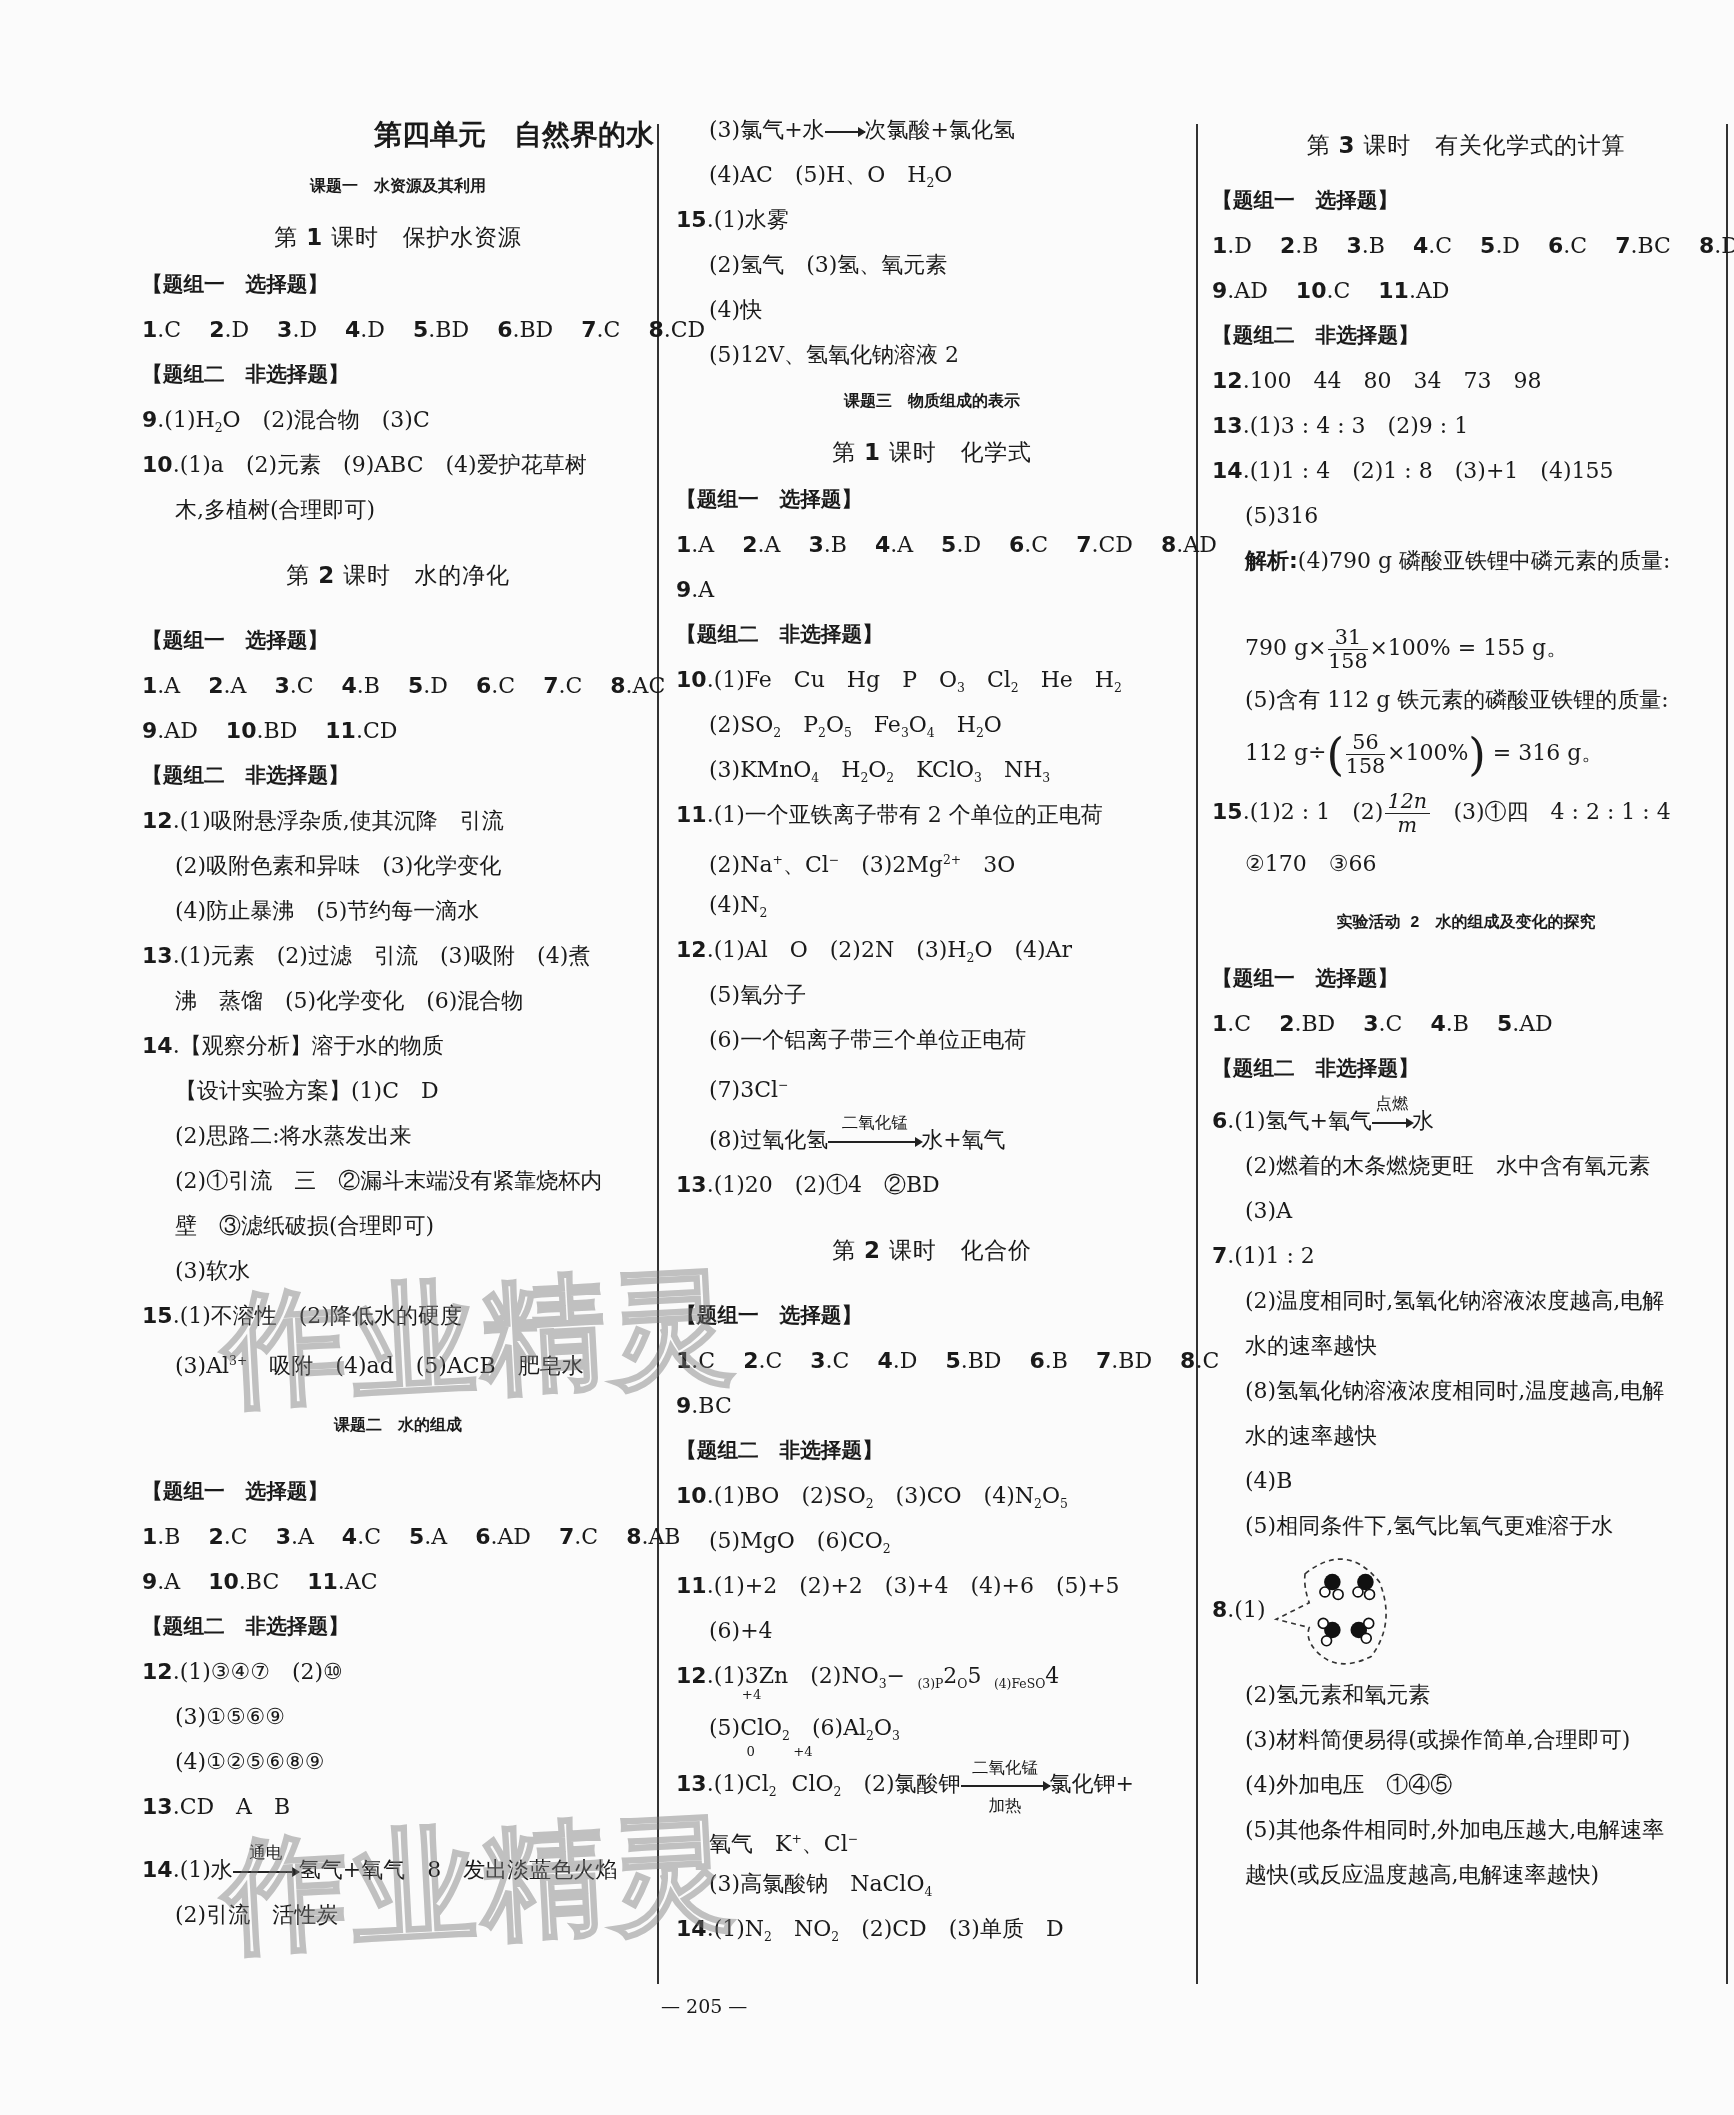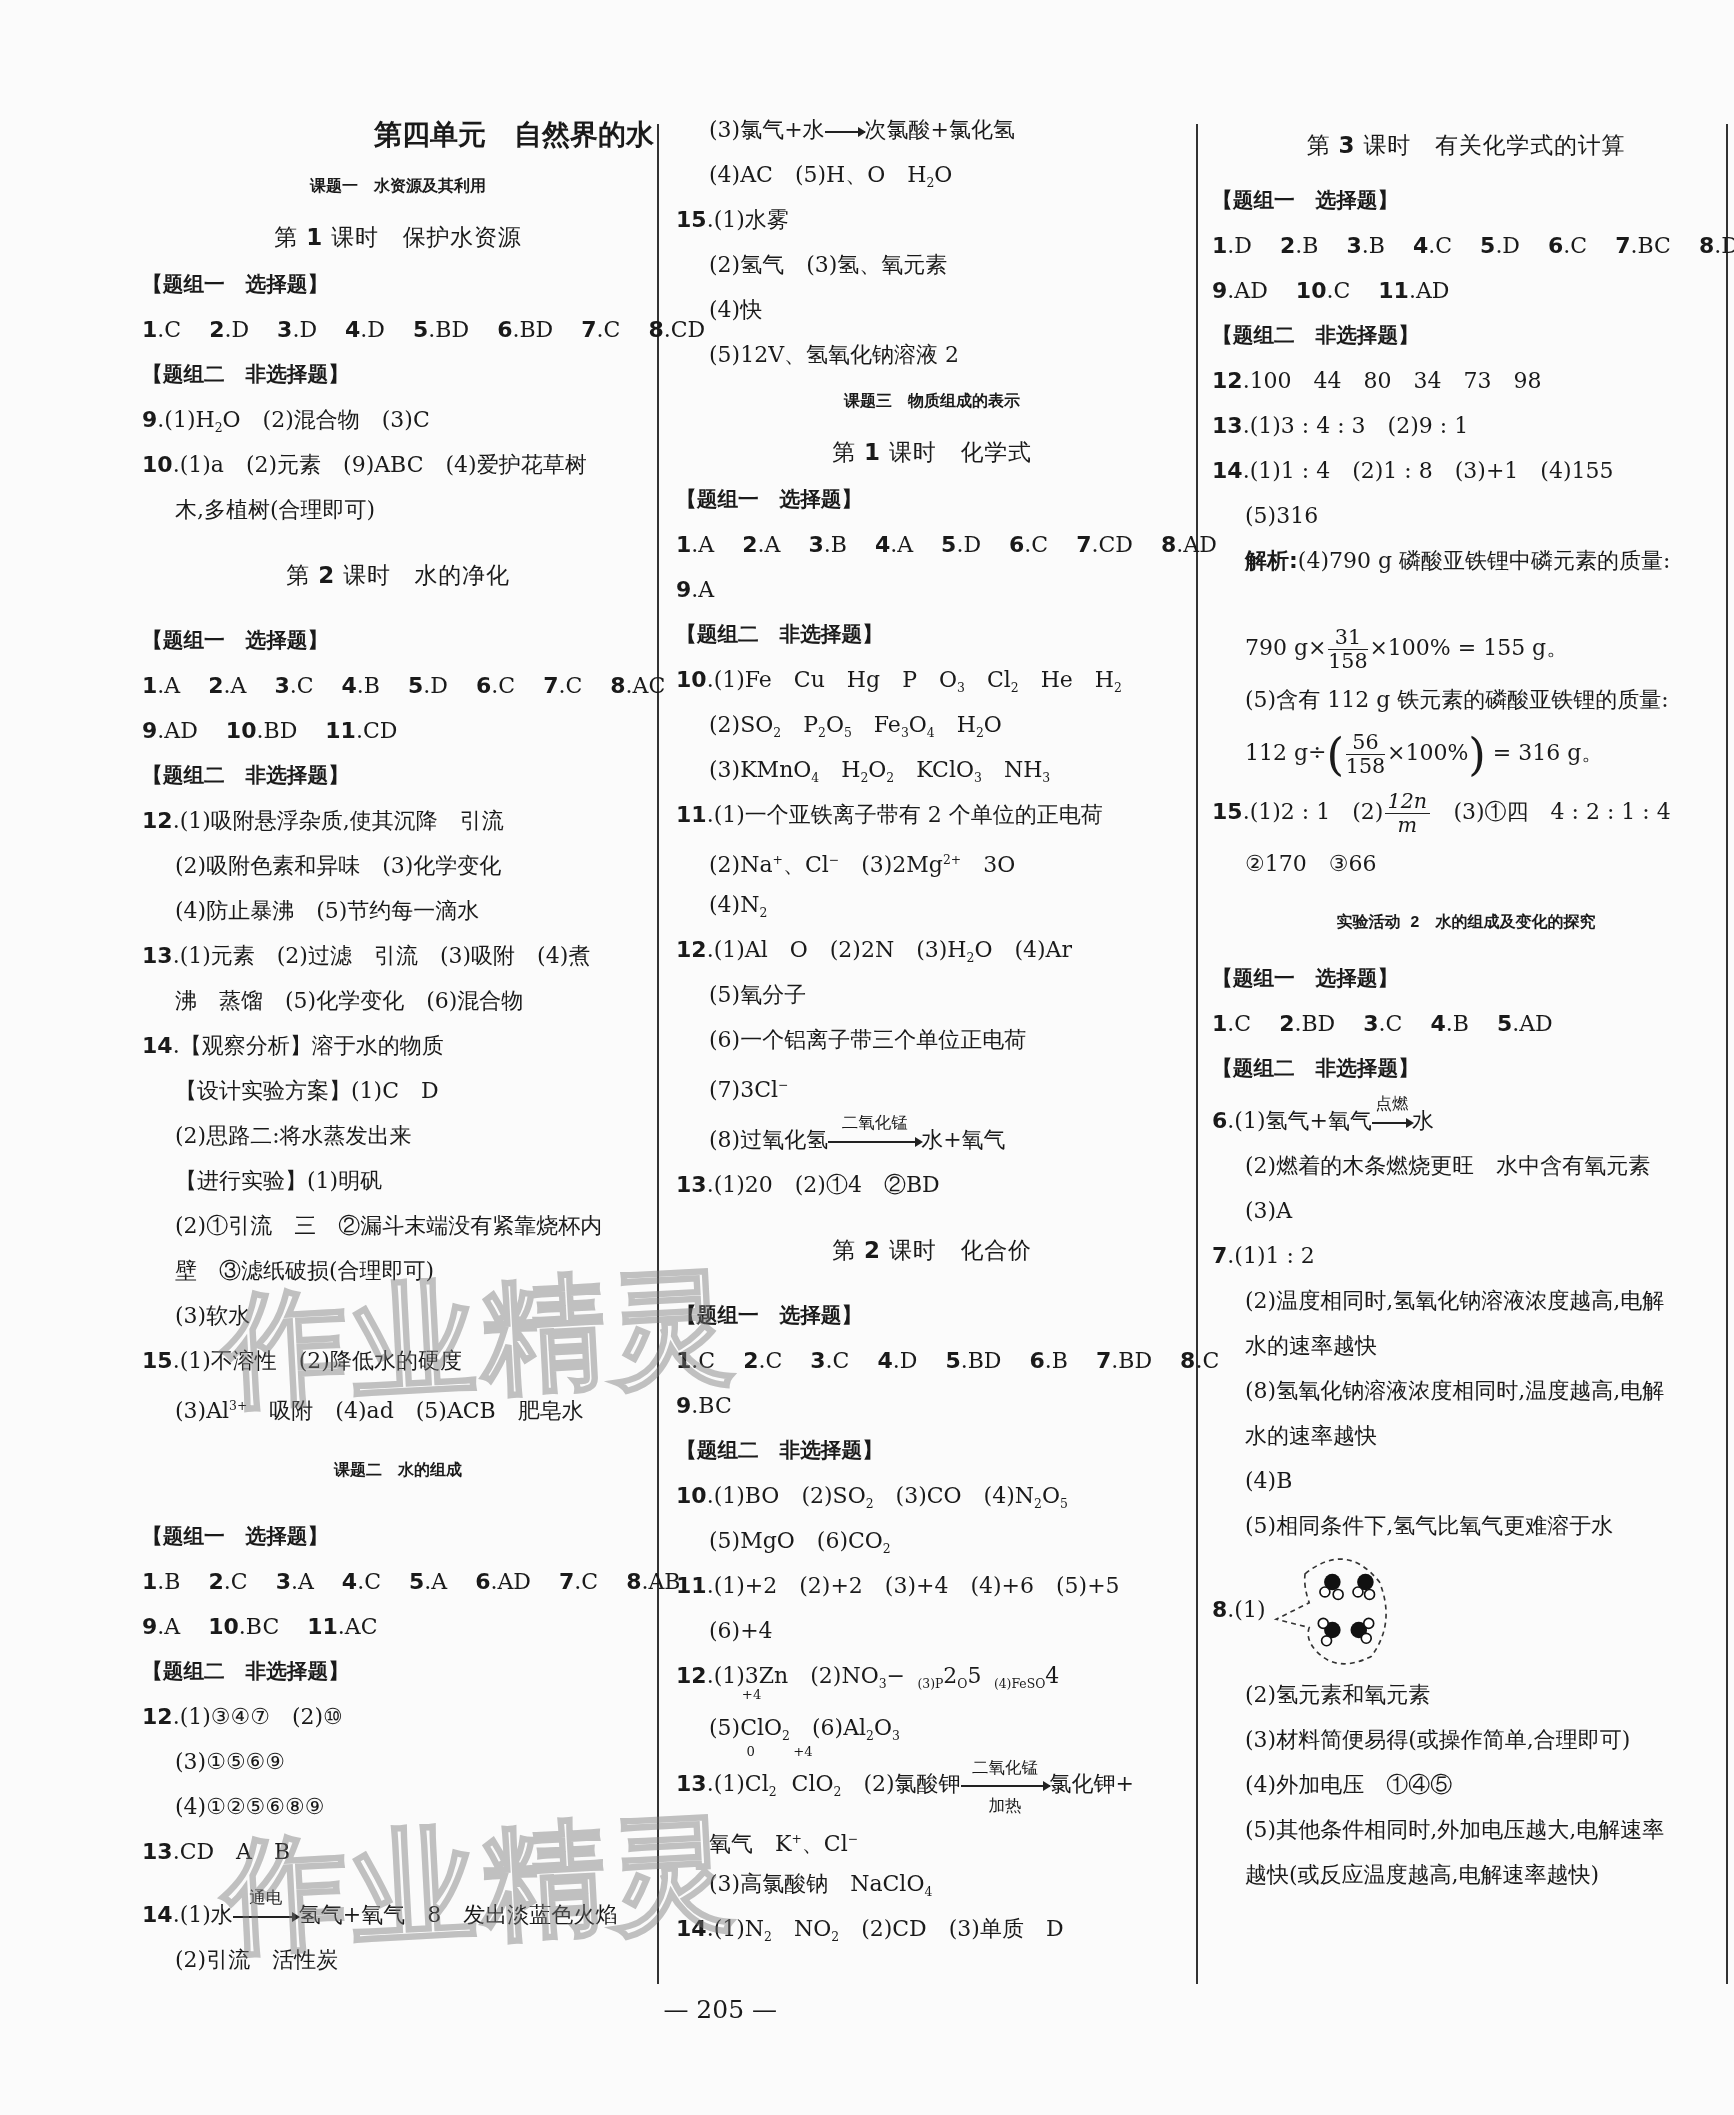--- a/index.html
+++ b/index.html
@@ -26,21 +26,21 @@
   .arrow .cond{position:absolute;left:0;right:0;top:-25px;font-size:16.5px;line-height:18px;}
   .arrow .cond2{position:absolute;left:0;right:0;top:13.2px;font-size:16.5px;line-height:18px;}
   .arrow .shaft{display:block;height:1.7px;background:#222;margin-top:1.7px;position:relative;}
   .arrow .shaft:after{content:"";position:absolute;right:-1.7px;top:-4.1px;border-left:8.3px solid #222;border-top:5px solid transparent;border-bottom:5px solid transparent;}
   .frac{display:inline-block;vertical-align:middle;text-align:center;line-height:23px;font-size:20.7px;margin:0 1.7px;}
   .frac .num{display:block;border-bottom:1.7px solid #222;padding:0 2.5px;}
   .frac .den{display:block;}
   .bigparen{font-size:45px;vertical-align:middle;line-height:45px;font-weight:100;}
   .valence{position:relative;display:inline-block;}
   .valence .v{position:absolute;top:-16.5px;left:1.7px;font-size:13.2px;line-height:13.2px;}
-  .page-num{position:absolute;left:661px;top:1995px;font-size:25px;width:116px;text-align:right;}
+  .page-num{position:absolute;left:661px;top:1995px;font-size:19px;width:116px;text-align:left;}
   .watermark{position:absolute;font-family:"DejaVu Sans","Liberation Sans",sans-serif;font-weight:bold;
              font-size:124px;color:transparent;-webkit-text-stroke:2.5px rgba(120,120,120,0.45);letter-spacing:5px;transform:rotate(-3deg);pointer-events:none;}
   .molecule-fig{position:relative;display:inline-block;width:124px;height:124px;vertical-align:middle;}
 </style>
 </head>
 <body>
 
 <div class="divider" style="left:657px;top:124px;height:1860px;"></div>
 <div class="divider" style="left:1196px;top:124px;height:1860px;"></div>
 <div class="divider" style="left:1726px;top:124px;height:1860px;"></div>
@@ -63,21 +63,20 @@
   <div class="line mc"><span><span class="qn">9</span><span>.AD</span></span><span class="sp"></span><span><span class="qn">10</span><span>.BD</span></span><span class="sp"></span><span><span class="qn">11</span><span>.CD</span></span></div>
   <div class="line h-group">【题组二　非选择题】</div>
   <div class="line"><span class="qn">12</span>.<span>(1)吸附悬浮杂质,使其沉降　引流</span></div>
   <div class="line indent">(2)吸附色素和异味　(3)化学变化</div>
   <div class="line indent">(4)防止暴沸　(5)节约每一滴水</div>
   <div class="line"><span class="qn">13</span>.<span>(1)元素　(2)过滤　引流　(3)吸附　(4)煮</span></div>
   <div class="line indent">沸　蒸馏　(5)化学变化　(6)混合物</div>
   <div class="line"><span class="qn">14</span>.<span>【观察分析】溶于水的物质</span></div>
   <div class="line indent">【设计实验方案】(1)C　D</div>
   <div class="line indent">(2)思路二:将水蒸发出来</div>
-  <div class="line indent">【进行实验】(1)明矾</div>
   <div class="line indent">(2)①引流　三　②漏斗末端没有紧靠烧杯内</div>
   <div class="line indent">壁　③滤纸破损(合理即可)</div>
   <div class="line indent">(3)软水</div>
   <div class="line"><span class="qn">15</span>.<span>(1)不溶性　(2)降低水的硬度</span></div>
   <div class="line indent"><span>(3)Al</span><sup>3+</sup><span>　吸附　(4)ad　(5)ACB　肥皂水</span></div>
   <div class="gap"></div>
   <div class="h-topic">课题二　水的组成</div>
   <div class="gap"></div>
   <div class="line h-group">【题组一　选择题】</div>
   <div class="line mc"><span><span class="qn">1</span><span>.B</span></span><span class="sp"></span><span><span class="qn">2</span><span>.C</span></span><span class="sp"></span><span><span class="qn">3</span><span>.A</span></span><span class="sp"></span><span><span class="qn">4</span><span>.C</span></span><span class="sp"></span><span><span class="qn">5</span><span>.A</span></span><span class="sp"></span><span><span class="qn">6</span><span>.AD</span></span><span class="sp"></span><span><span class="qn">7</span><span>.C</span></span><span class="sp"></span><span><span class="qn">8</span><span>.AB</span></span></div>

